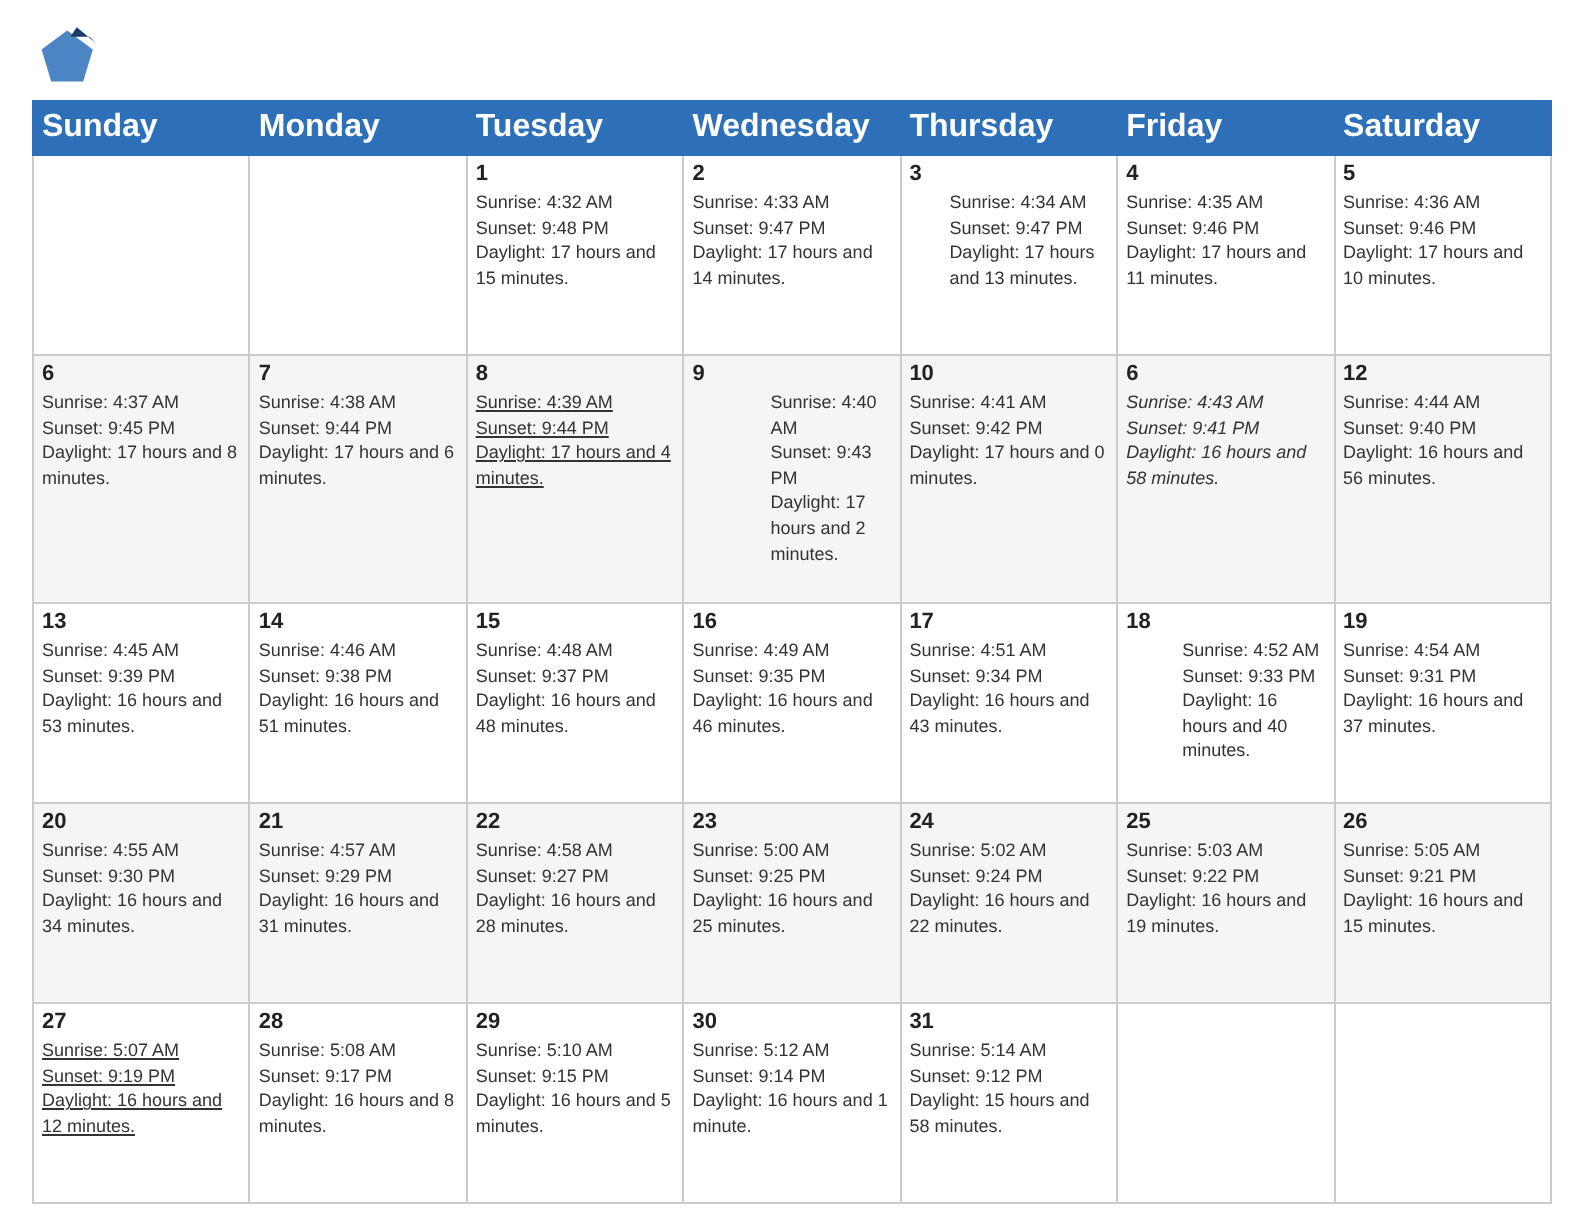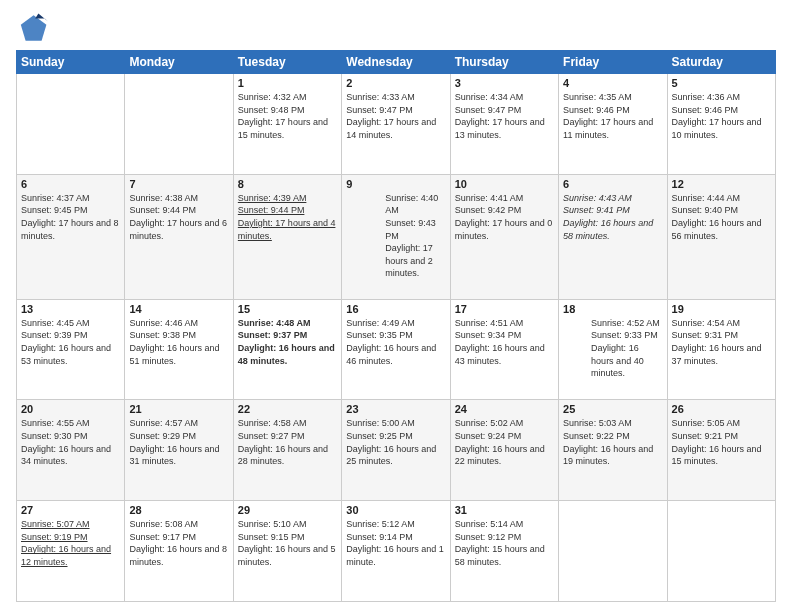--- a/index.html
+++ b/index.html
@@ -57,21 +57,21 @@
     }
     .calendar {
       width: 100%;
       border-collapse: collapse;
       flex: 1;
       table-layout: fixed;
     }
     .calendar thead th {
       background: #2e6fba;
       color: #fff;
-      font-size: 12px;
+      font-size: 16px;
       font-weight: bold;
       padding: 4px 4px;
       border: 1px solid #2e6fba;
       text-align: left;
     }
     .calendar tbody td {
       border: 1px solid #ccc;
       vertical-align: top;
       padding: 3px 4px;
       font-size: 9px;
@@ -145,21 +145,21 @@
 Daylight: 17 hours and 15 minutes.</div>
           </td>
           <td>
             <span class="day-num">2</span>
             <div class="day-info" style="white-space: pre-line;">Sunrise: 4:33 AM
 Sunset: 9:47 PM
 Daylight: 17 hours and 14 minutes.</div>
           </td>
           <td>
             <span class="day-num">3</span>
-            <div class="day-info" style="white-space: pre-line;">Sunrise: 4:34 AM
+            <div class="day-info" style="white-space: pre-line; margin-left: 20px;">Sunrise: 4:34 AM
 Sunset: 9:47 PM
 Daylight: 17 hours and 13 minutes.</div>
           </td>
           <td>
             <span class="day-num">4</span>
             <div class="day-info" style="white-space: pre-line;">Sunrise: 4:35 AM
 Sunset: 9:46 PM
 Daylight: 17 hours and 11 minutes.</div>
           </td>
           <td>
@@ -221,21 +221,21 @@
 Daylight: 16 hours and 53 minutes.</div>
           </td>
           <td>
             <span class="day-num">14</span>
             <div class="day-info" style="white-space: pre-line;">Sunrise: 4:46 AM
 Sunset: 9:38 PM
 Daylight: 16 hours and 51 minutes.</div>
           </td>
           <td>
             <span class="day-num">15</span>
-            <div class="day-info" style="white-space: pre-line; font-weight: bold;">Sunrise: 4:48 AM
+            <div class="day-info" style="white-space: pre-line;">Sunrise: 4:48 AM
 Sunset: 9:37 PM
 Daylight: 16 hours and 48 minutes.</div>
           </td>
           <td>
             <span class="day-num">16</span>
             <div class="day-info" style="white-space: pre-line;">Sunrise: 4:49 AM
 Sunset: 9:35 PM
 Daylight: 16 hours and 46 minutes.</div>
           </td>
           <td>

